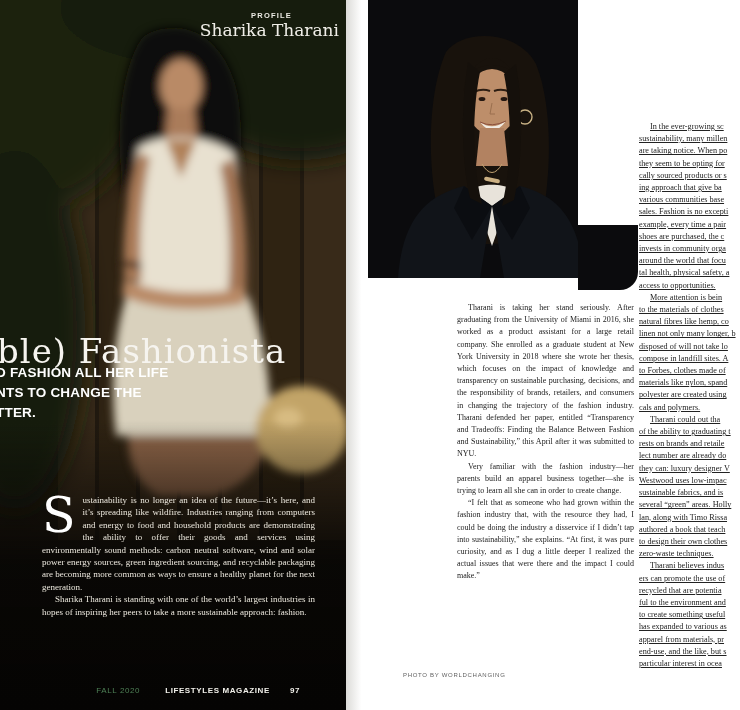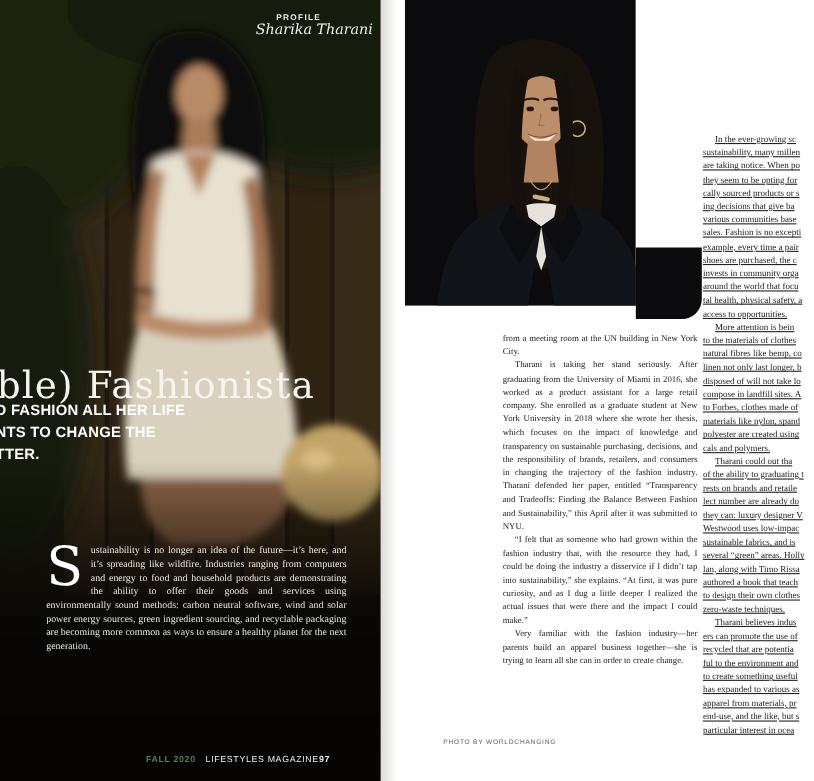--- a/index.html
+++ b/index.html
@@ -7,37 +7,37 @@
     --text-dark:#222222; --text-light:#ece8de; --credit-gray:#5f5f5f;
   }
   html,body{margin:0;padding:0;background:#fff;}
   .canvas{position:relative;width:732px;height:710px;overflow:hidden;background:#fff;
           font-family:"Liberation Serif",serif;padding-left:32px;}
   
   .left-page{position:absolute;left:0;top:0;width:346px;height:710px;background:var(--left-bg);overflow:hidden;}
   .hero{position:absolute;left:0;top:0;width:346px;height:710px;}
   .kicker{position:absolute;top:11px;right:54px;font-family:"Liberation Sans",sans-serif;
           font-weight:bold;font-size:7.5px;letter-spacing:1.2px;color:#eceae4;}
-  .byline{position:absolute;top:20px;right:7px;font-family:"DejaVu Serif",serif;font-style:italic;
-          font-size:13px;color:#f0eee8;}
+  .byline{position:absolute;top:20px;right:7px;font-family:"DejaVu Serif",serif;
+          font-size:17px;color:#f0eee8;}
   .title{position:absolute;left:-3px;top:331px;margin:0;font-family:"DejaVu Serif",serif;
          font-weight:400;font-size:34px;letter-spacing:1px;color:#f6f4ef;white-space:nowrap;}
   .subtitle{position:absolute;left:-4px;top:363px;font-family:"Liberation Sans",sans-serif;
             font-weight:bold;font-size:13.5px;line-height:20px;letter-spacing:.2px;color:#ffffff;}
   .sub-line{white-space:nowrap;}
   .intro{position:absolute;left:42px;top:494px;width:273px;font-size:9px;line-height:12.4px;
          color:var(--text-light);text-align:justify;}
   .intro p{margin:0;}
   .intro p.pind{text-indent:13px;}
   .dropcap{float:left;font-family:"DejaVu Serif",serif;font-size:49px;line-height:37px;
            padding:3px 7px 0 0;color:#ffffff;}
   .folio{position:absolute;top:686px;right:46px;font-family:"Liberation Sans",sans-serif;
          font-size:8px;letter-spacing:.6px;color:#f0efe9;white-space:nowrap;}
-  .folio .season{color:var(--accent-green);margin-right:9px;font-weight:bold;}
-  .folio .mag{font-weight:normal;margin-right:0;}
+  .folio .season{color:var(--accent-green);margin-right:25px;}
+  .folio .mag{font-weight:bold;margin-right:20px;}
   .folio .pageno{font-weight:bold;}
   
   .gutter{position:absolute;left:346px;top:0;width:22px;height:710px;
           background:linear-gradient(90deg,#dcdbd8,#ffffff 70%);}
   
   .right-page{position:absolute;left:368px;top:0;width:372px;height:710px;background:#fff;}
   .portrait{position:absolute;left:0;top:0;width:210px;height:278px;display:block;}
   .accent{position:absolute;left:210px;top:225px;width:60px;height:65px;
           background:var(--portrait-bg);border-radius:0 0 18px 0;}
   .mcol{position:absolute;left:89px;top:302px;width:177px;font-size:8px;line-height:12.2px;
@@ -110,20 +110,21 @@
     <div class="byline">Sharika Tharani</div>
     <h1 class="title">ble) Fashionista</h1>
     <div class="subtitle">
         <div class="sub-line">D FASHION ALL HER LIFE</div>
         <div class="sub-line">NTS TO CHANGE THE</div>
         <div class="sub-line">TTER.</div>
       </div>
 
     <div class="intro">
       <p><span class="dropcap">S</span><span>ustainability is no longer an idea of the future—it’s here, and it’s spreading like wildfire. Industries ranging from computers and energy to food and household products are demonstrating the ability to offer their goods and services using environmentally sound methods: carbon neutral software, wind and solar power energy sources, green ingredient sourcing, and recyclable packaging are becoming more common as ways to ensure a healthy planet for the next generation.</span></p>
+      <p class="pind">Sharika Tharani is standing with one of the world’s largest industries in hopes of inspiring her peers to take a more sustainable approach: fashion.</p>
     </div>
 
     <div class="folio">
       <span class="season">FALL 2020</span><span class="mag">LIFESTYLES MAGAZINE</span><span class="pageno">97</span>
     </div>
   </section>
 
   <div class="gutter"></div>
 
   <section class="right-page">
@@ -149,45 +150,44 @@
         <path d="M216 278 C212 222 192 196 152 186 L124 206 L136 278 Z" fill="#111419"></path>
         <path d="M96 186 L124 206 L104 240 L86 208 Z" fill="#0b0d11"></path>
         <path d="M152 186 L124 206 L144 240 L162 208 Z" fill="#0b0d11"></path>
         <path d="M100 62 C92 112 94 162 102 198 L114 204 C104 162 104 112 112 72 Z" fill="#15100b"></path>
         <path d="M148 64 C156 114 154 164 146 200 L134 206 C144 164 144 114 136 74 Z" fill="#15100b"></path>
       </g>
     </svg>
     <div class="accent"></div>
 
     <div class="mcol">
-        <div class="mp">from a meeting room at the UN building in New York City.</div>
         <div class="mp ind">Tharani is taking her stand seriously. After graduating from the University of Miami in 2016, she worked as a product assistant for a large retail company. She enrolled as a graduate student at New York University in 2018 where she wrote her thesis, which focuses on the impact of knowledge and transparency on sustainable purchasing, decisions, and the responsibility of brands, retailers, and consumers in changing the trajectory of the fashion industry. Tharani defended her paper, entitled “Transparency and Tradeoffs: Finding the Balance Between Fashion and Sustainability,” this April after it was submitted to NYU.</div>
+        <div class="mp ind">Very familiar with the fashion industry—her parents build an apparel business together—she is trying to learn all she can in order to create change.</div>
         <div class="mp ind">“I felt that as someone who had grown within the fashion industry that, with the resource they had, I could be doing the industry a disservice if I didn’t tap into sustainability,” she explains. “At first, it was pure curiosity, and as I dug a little deeper I realized the actual issues that were there and the impact I could make.”</div>
-        <div class="mp ind">Very familiar with the fashion industry—her parents build an apparel business together—she is trying to learn all she can in order to create change.</div>
       </div>
 
     <div class="scol">
         <div class="sl ind">In the ever-growing sc</div>
         <div class="sl">sustainability, many millen</div>
         <div class="sl">are taking notice. When po</div>
         <div class="sl">they seem to be opting for</div>
         <div class="sl">cally sourced products or s</div>
-        <div class="sl">ing decisions that give ba</div>
+        <div class="sl">ing approach that give ba</div>
         <div class="sl">various communities base</div>
         <div class="sl">sales. Fashion is no excepti</div>
         <div class="sl">example, every time a pair</div>
         <div class="sl">shoes are purchased, the c</div>
         <div class="sl">invests in community orga</div>
         <div class="sl">around the world that focu</div>
         <div class="sl">tal health, physical safety, a</div>
         <div class="sl">access to opportunities.</div>
         <div class="sl ind">More attention is bein</div>
         <div class="sl">to the materials of clothes</div>
         <div class="sl">natural fibres like hemp, co</div>
-        <div class="sl">linen not only last longer, b</div>
+        <div class="sl">linen not only many longer, b</div>
         <div class="sl">disposed of will not take lo</div>
         <div class="sl">compose in landfill sites. A</div>
         <div class="sl">to Forbes, clothes made of</div>
         <div class="sl">materials like nylon, spand</div>
         <div class="sl">polyester are created using</div>
         <div class="sl">cals and polymers.</div>
         <div class="sl ind">Tharani could out tha</div>
         <div class="sl">of the ability to graduating t</div>
         <div class="sl">rests on brands and retaile</div>
         <div class="sl">lect number are already do</div>

